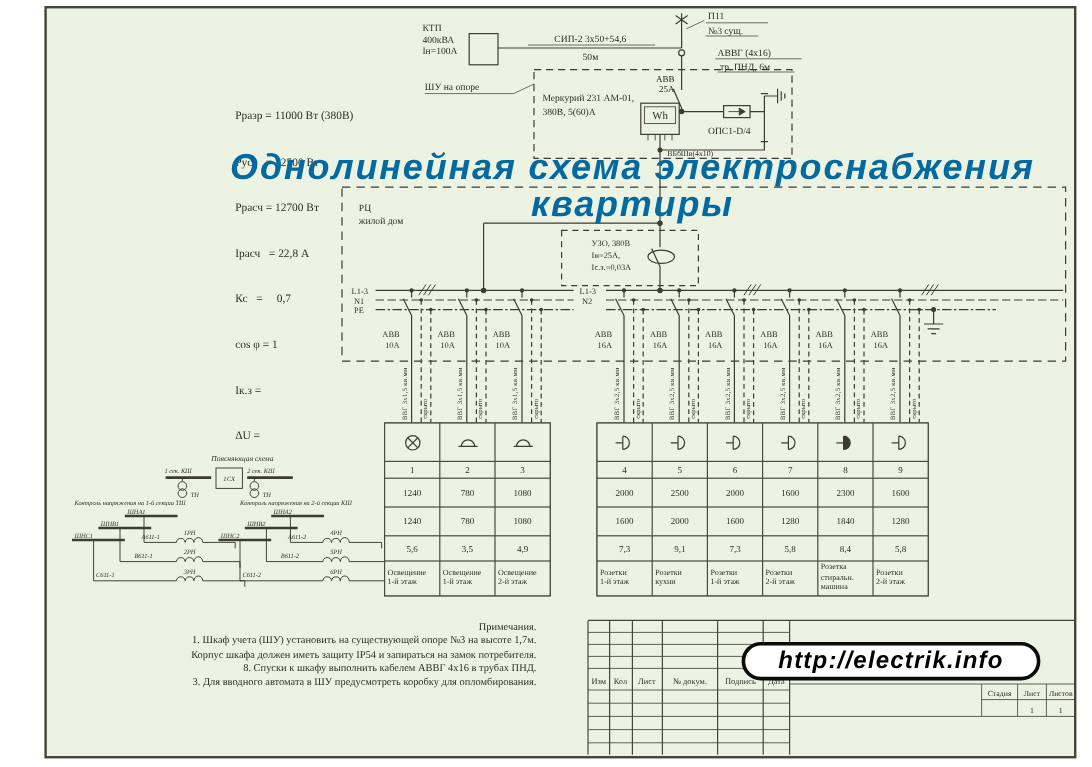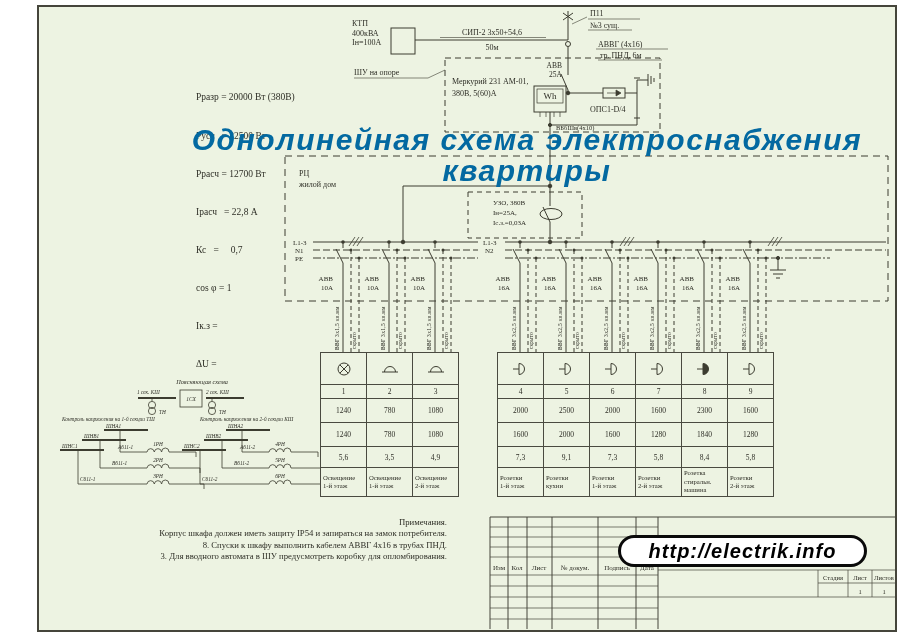--- a/index.html
+++ b/index.html
@@ -317,21 +317,21 @@
       <text x="647" y="570">Дата</text>
       <text x="833" y="580" font-size="6.5">Стадия</text>
       <text x="860" y="580" font-size="6.5">Лист</text>
       <text x="884" y="580" font-size="6.5">Листов</text>
       <text x="860" y="594" font-size="6.5">1</text>
       <text x="884" y="594" font-size="6.5">1</text>
     </g>
   </svg>
 
   <div class="abs" id="calc-block">
-    <div>Рразр = 20000 Вт (380В)</div>
+    <div>Рразр = 11000 Вт (380В)</div>
     <div>Руст   = 22500 Вт</div>
     <div>Ррасч = 12700 Вт</div>
     <div>Iрасч   = 22,8 А</div>
     <div>Кс   =     0,7</div>
     <div>cos φ = 1</div>
     <div>Iк.з =</div>
     <div>ΔU =</div>
   </div>
 
   <div id="table-left" class="ltable" style="left:320px;top:352px;grid-template-columns:repeat(3,45px);grid-template-rows:31px 13px 23px 23px 20px 28px;">
@@ -441,20 +441,21 @@
 2-й этаж</div>
       <div class="cell name">Розетка
 стиральн.
 машина</div>
       <div class="cell name">Розетки
 2-й этаж</div>
     </div>
 
   <div class="abs" id="notes-block">
     <div>Примечания.</div>
+    <div>1. Шкаф учета (ШУ) установить на существующей опоре №3 на высоте 1,7м.</div>
     <div>Корпус шкафа должен иметь защиту  IP54 и запираться на замок потребителя.</div>
     <div>8. Спуски к шкафу выполнить кабелем АВВГ 4х16 в трубах ПНД.</div>
     <div>3. Для вводного автомата в ШУ предусмотреть коробку для опломбирования.</div>
   </div>
 
   <div class="abs" id="main-title">
     <div>Однолинейная схема электроснабжения</div>
     <div>квартиры</div>
   </div>
 

